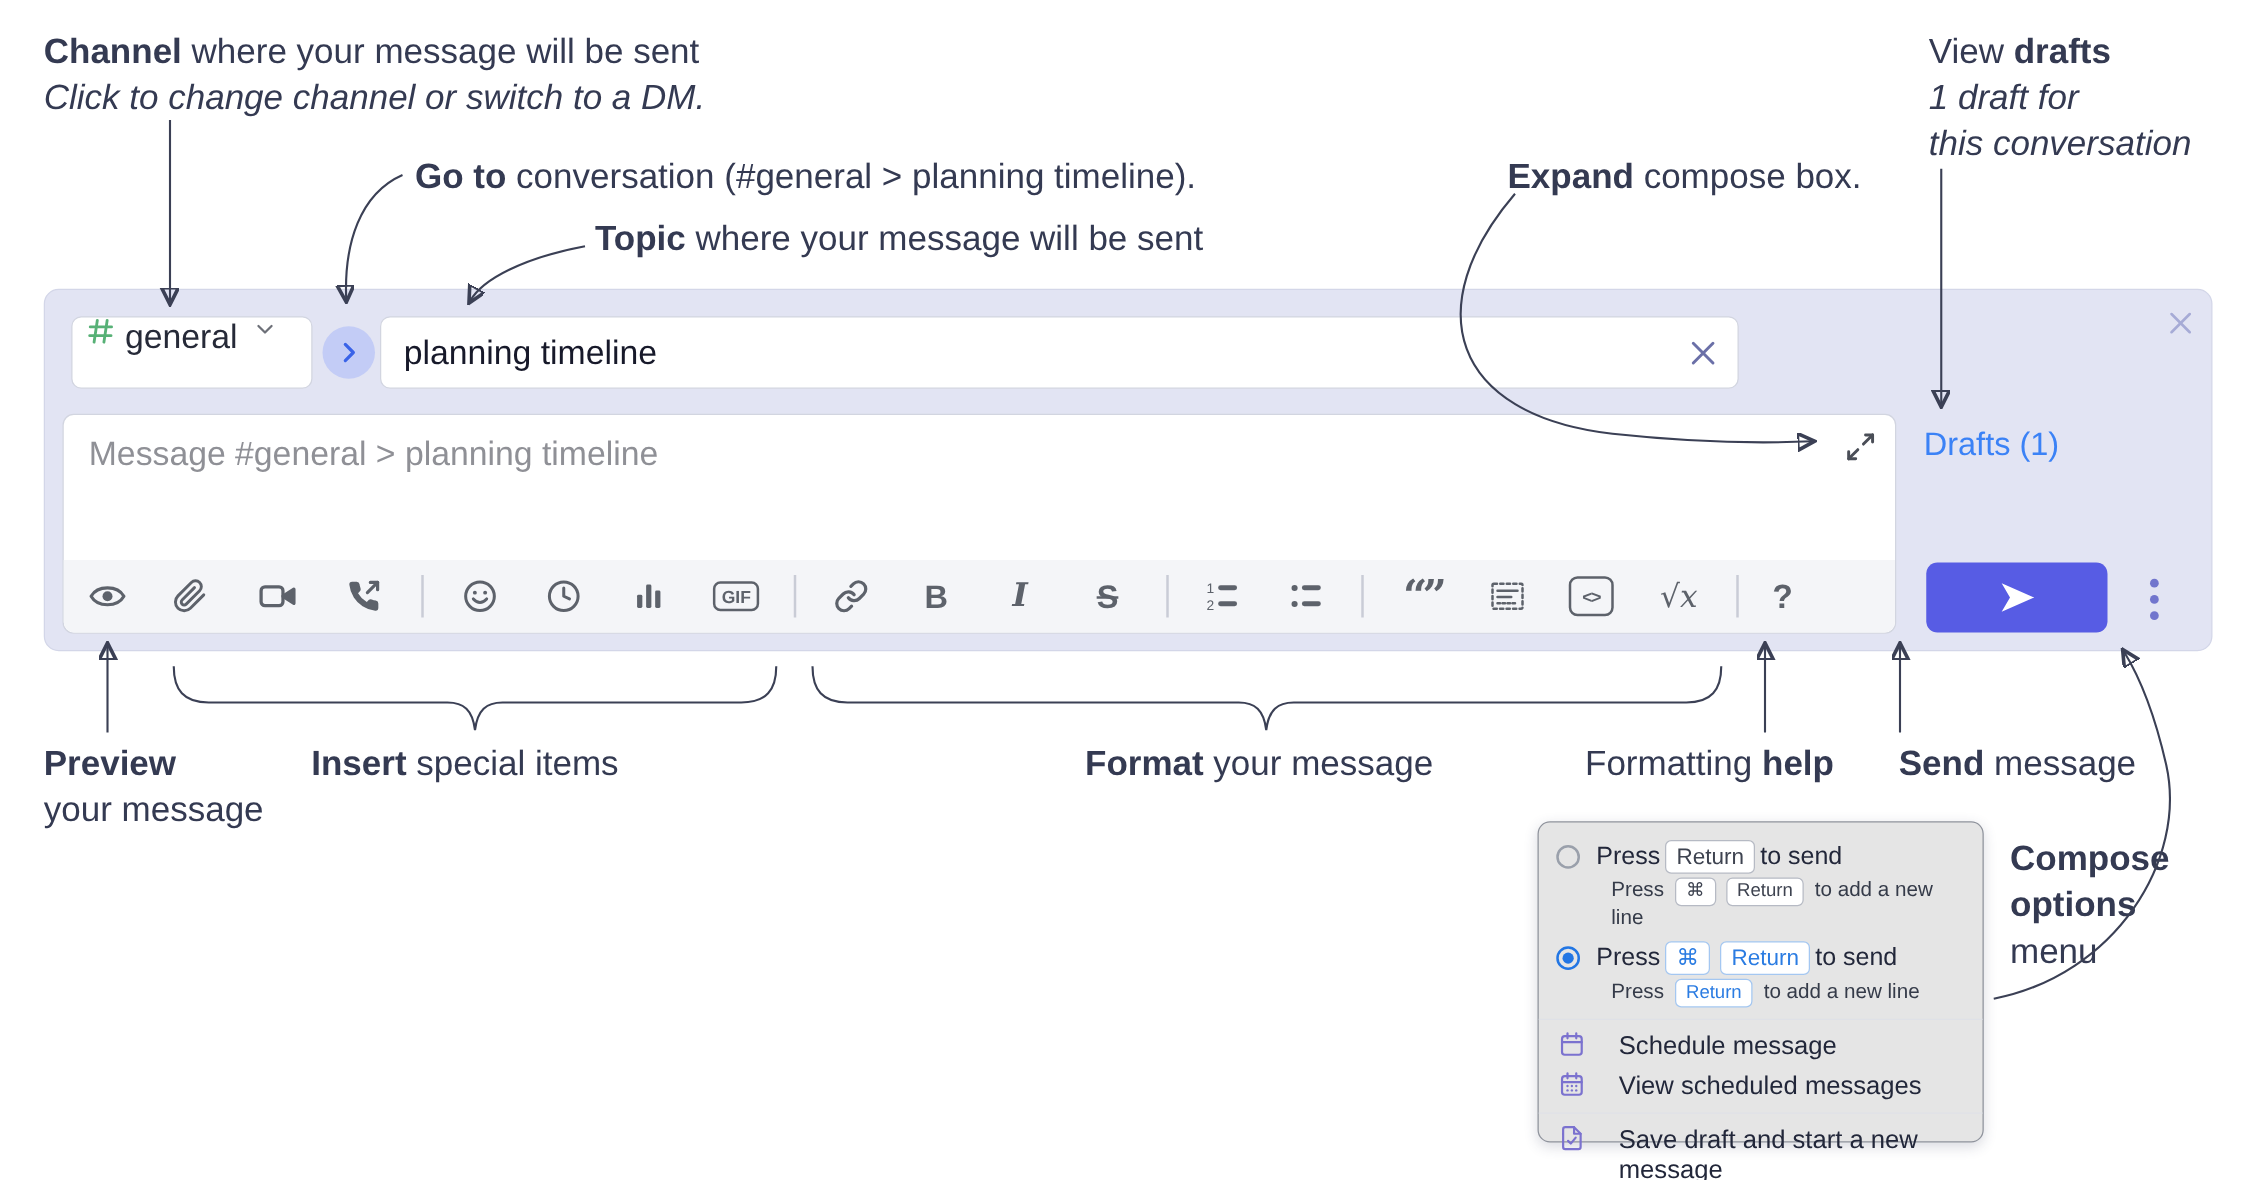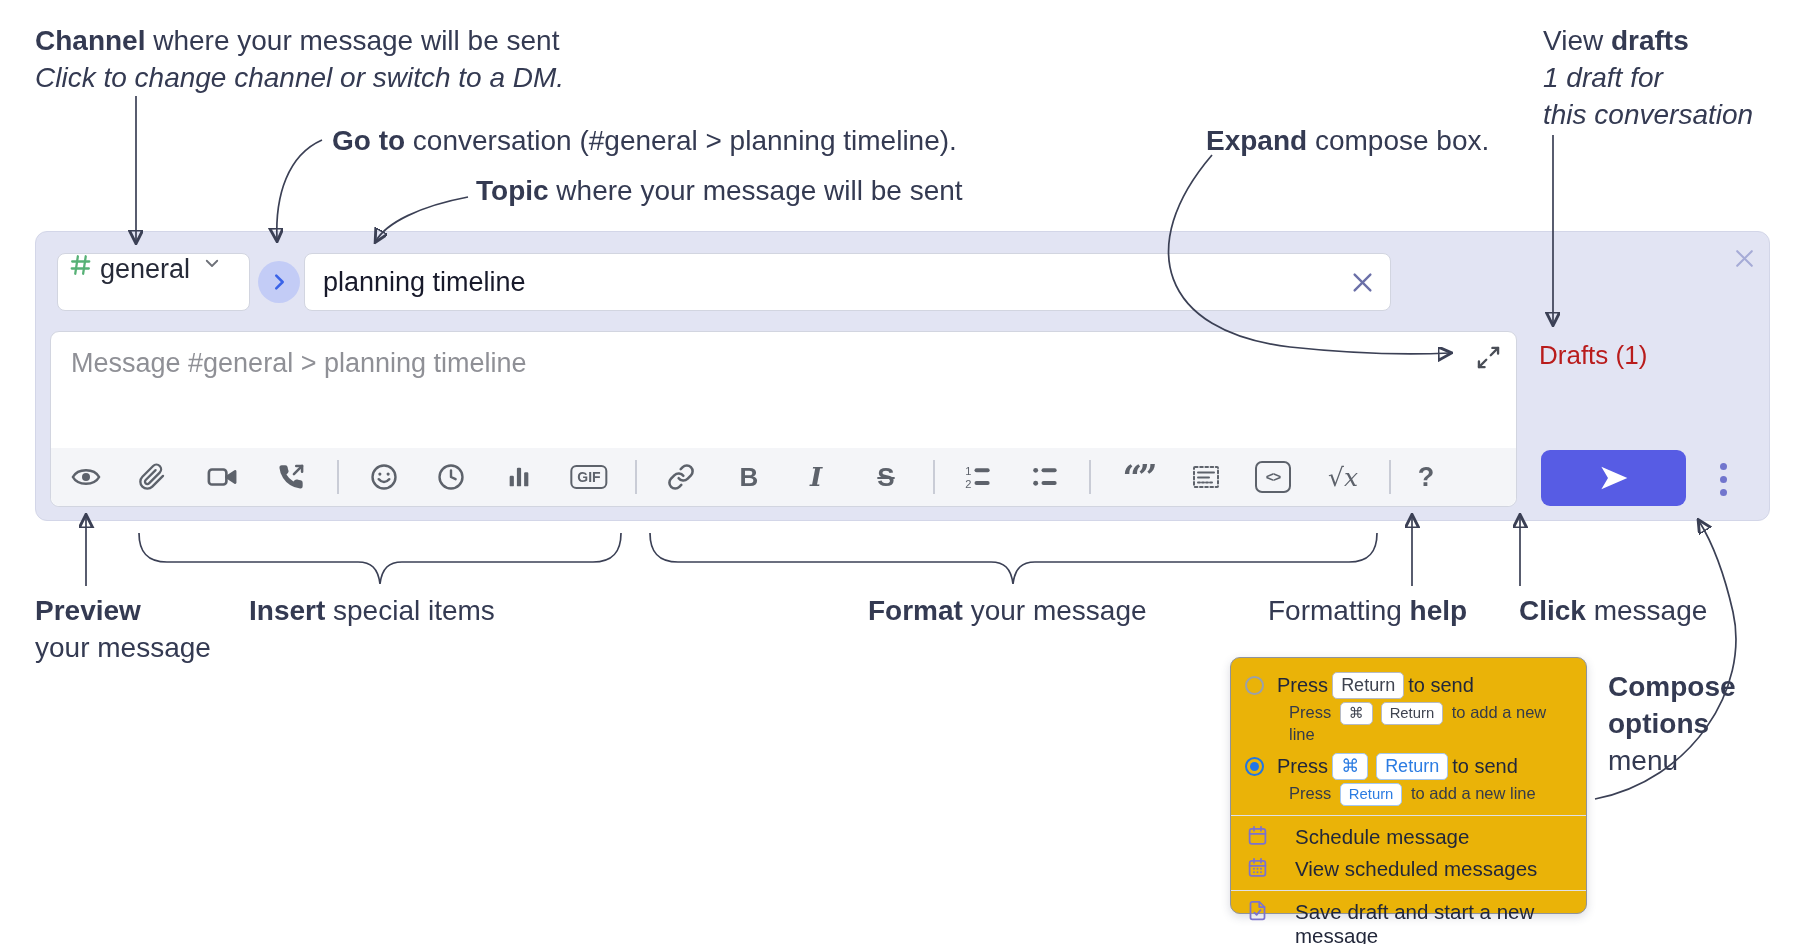--- a/index.html
+++ b/index.html
@@ -34,28 +34,28 @@
   .tbdiv{position:absolute;top:12px;width:2px;height:34px;background:#c9ccd6;}
   .tb-txt{font-size:26px;line-height:26px;color:#5d626b;}
   .gif-box{border:2.4px solid #5d626b;border-radius:6px;padding:3px 5px;font-size:14px;
            font-weight:700;color:#5d626b;line-height:14px;}
   .code-box{border:2.4px solid #5d626b;border-radius:7px;width:32px;height:28px;display:flex;
            align-items:center;justify-content:center;font-size:14px;font-weight:700;
            letter-spacing:-1px;color:#5d626b;}
   .quote-txt{font-family:"DejaVu Serif",serif;font-weight:700;font-size:34px;line-height:20px;
            letter-spacing:-4px;color:#5d626b;}
   .math-txt{font-family:"DejaVu Serif",serif;font-style:italic;font-size:25px;line-height:25px;color:#5d626b;}
-  .drafts-link{position:absolute;left:1539px;top:340px;font-size:26px;color:#b91c1c;cursor:pointer;}
+  .drafts-link{position:absolute;left:1539px;top:340px;font-size:26px;color:#3b82f6;cursor:pointer;}
   .send-btn{position:absolute;left:1541px;top:450px;width:145px;height:56px;background:#575ce4;
            border-radius:9px;display:flex;align-items:center;justify-content:center;cursor:pointer;}
   .more-btn{position:absolute;left:1714px;top:456px;width:18px;height:46px;display:flex;
            flex-direction:column;align-items:center;justify-content:center;gap:6px;cursor:pointer;}
   .more-btn i{width:7px;height:7px;border-radius:50%;background:#7175cd;}
   
-  .popup{position:absolute;left:1230px;top:657px;width:357px;height:257px;background:#eab308;
+  .popup{position:absolute;left:1230px;top:657px;width:357px;height:257px;background:#e5e5e5;
          border:1.5px solid #8f939c;border-radius:10px;box-sizing:border-box;
          box-shadow:0 3px 10px rgba(50,55,90,.18);padding:11px 14px;font-size:20px;color:#22273a;}
   .prow{display:flex;align-items:center;margin:3px 0 1px 0;cursor:pointer;}
   .radio{width:15px;height:15px;border:2px solid #9aa0ab;border-radius:50%;margin-right:13px;
          flex:0 0 auto;position:relative;}
   .radio.checked{border-color:#2276e4;}
   .radio.checked::after{content:"";position:absolute;left:3px;top:3px;width:9px;height:9px;
          border-radius:50%;background:#2276e4;}
   .sub{font-size:16.5px;color:#353b49;margin:3px 0 9px 44px;}
   kbd{display:inline-block;border:1px solid #b6bac4;border-radius:5px;padding:0 8px;
@@ -281,21 +281,21 @@
   <div class="ann" style="left:249px;top:592px">
     <b>Insert</b><span> special items</span>
   </div>
   <div class="ann" style="left:868px;top:592px">
     <b>Format</b><span> your message</span>
   </div>
   <div class="ann" style="left:1268px;top:592px">
     <span>Formatting </span><b>help</b>
   </div>
   <div class="ann" style="left:1519px;top:592px">
-    <b>Click</b><span> message</span>
+    <b>Send</b><span> message</span>
   </div>
   <div class="ann" style="left:1608px;top:668px">
     <div><b>Compose</b></div>
     <div><b>options</b></div>
     <div>menu</div>
   </div>
 
   <div class="popup">
     <div class="prow">
       <span class="radio"></span>

